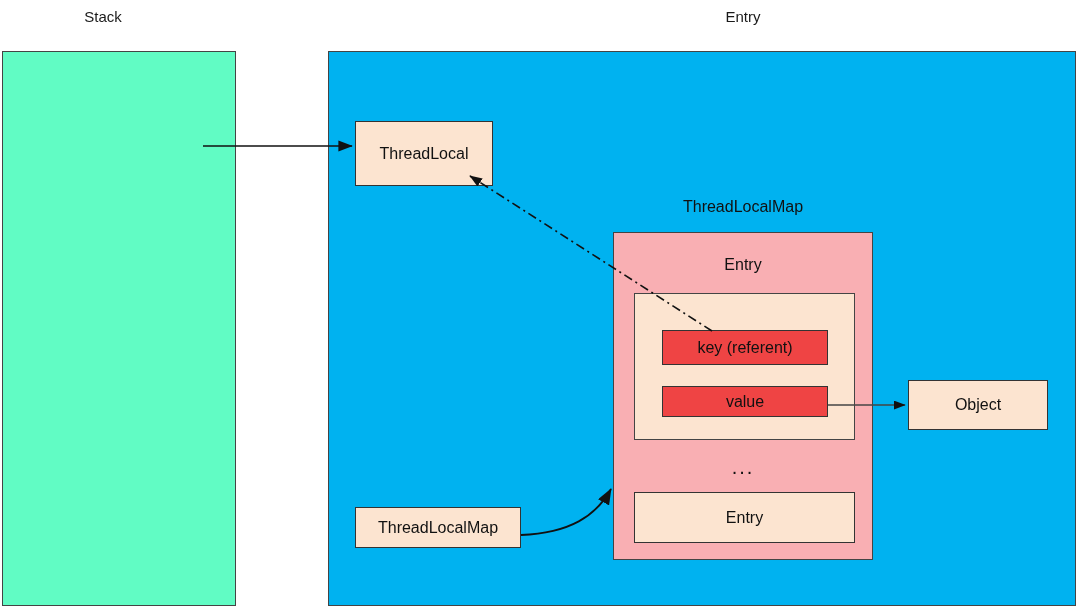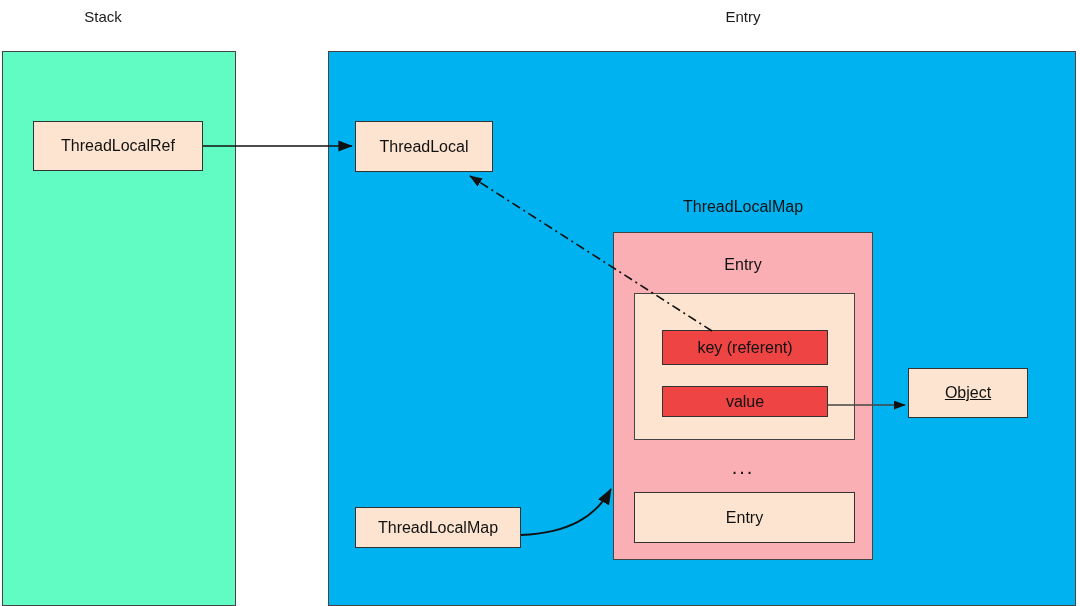--- a/index.html
+++ b/index.html
@@ -91,43 +91,42 @@
 
 <div id="canvas">
 
   <div class="region-label" style="left:38px; top:8px; width:130px;">Stack</div>
   <div class="region-label" style="left:678px; top:8px; width:130px;">Entry</div>
 
   <div class="container-box stack-region" style="left:2px; top:51px; width:234px; height:555px;"></div>
 
   <div class="container-box heap-region" style="left:328px; top:51px; width:748px; height:555px;"></div>
 
-  <div class="box cream" style="left:33px; top:121px; width:170px; height:50px;">ThreadLocalRef</div>
 
-  <div class="box cream" style="left:355px; top:121px; width:138px; height:51px;">ThreadLocal</div>
+  <div class="box cream" style="left:355px; top:121px; width:138px; height:65px;">ThreadLocal</div>
 
   <div class="inner-title" style="left:613px; top:198px; width:260px;">ThreadLocalMap</div>
 
   <div class="container-box map-region" style="left:613px; top:232px; width:260px; height:328px;"></div>
 
   <div class="inner-title" style="left:613px; top:256px; width:260px;">Entry</div>
 
   <div class="container-box entry-inner" style="left:634px; top:293px; width:221px; height:147px;"></div>
 
   <div class="box green-slot" style="left:662px; top:330px; width:166px; height:35px;">key (referent)</div>
 
   <div class="box green-slot" style="left:662px; top:386px; width:166px; height:31px;">value</div>
 
   <div class="ellipsis" style="left:613px; top:456px; width:260px;">...</div>
 
   <div class="box cream" style="left:634px; top:492px; width:221px; height:51px;">Entry</div>
 
   <div class="box cream" style="left:355px; top:507px; width:166px; height:41px;">ThreadLocalMap</div>
 
-  <div class="box cream" style="left:908px; top:368px; width:120px; height:50px;text-decoration:underline;">Object</div>
+  <div class="box cream" style="left:908px; top:380px; width:140px; height:50px;">Object</div>
 
   <svg class="overlay" viewBox="0 0 1080 606" xmlns="http://www.w3.org/2000/svg">
     <defs>
       <marker id="arrowhead" markerWidth="9" markerHeight="7" refX="8.5" refY="3.5" orient="auto" markerUnits="strokeWidth">
         <polygon points="0 0, 9 3.5, 0 7" fill="#111111"></polygon>
       </marker>
       <marker id="arrowhead2" markerWidth="8" markerHeight="6" refX="7.5" refY="3" orient="auto" markerUnits="strokeWidth">
         <polygon points="0 0, 8 3, 0 6" fill="#111111"></polygon>
       </marker>
     </defs>

